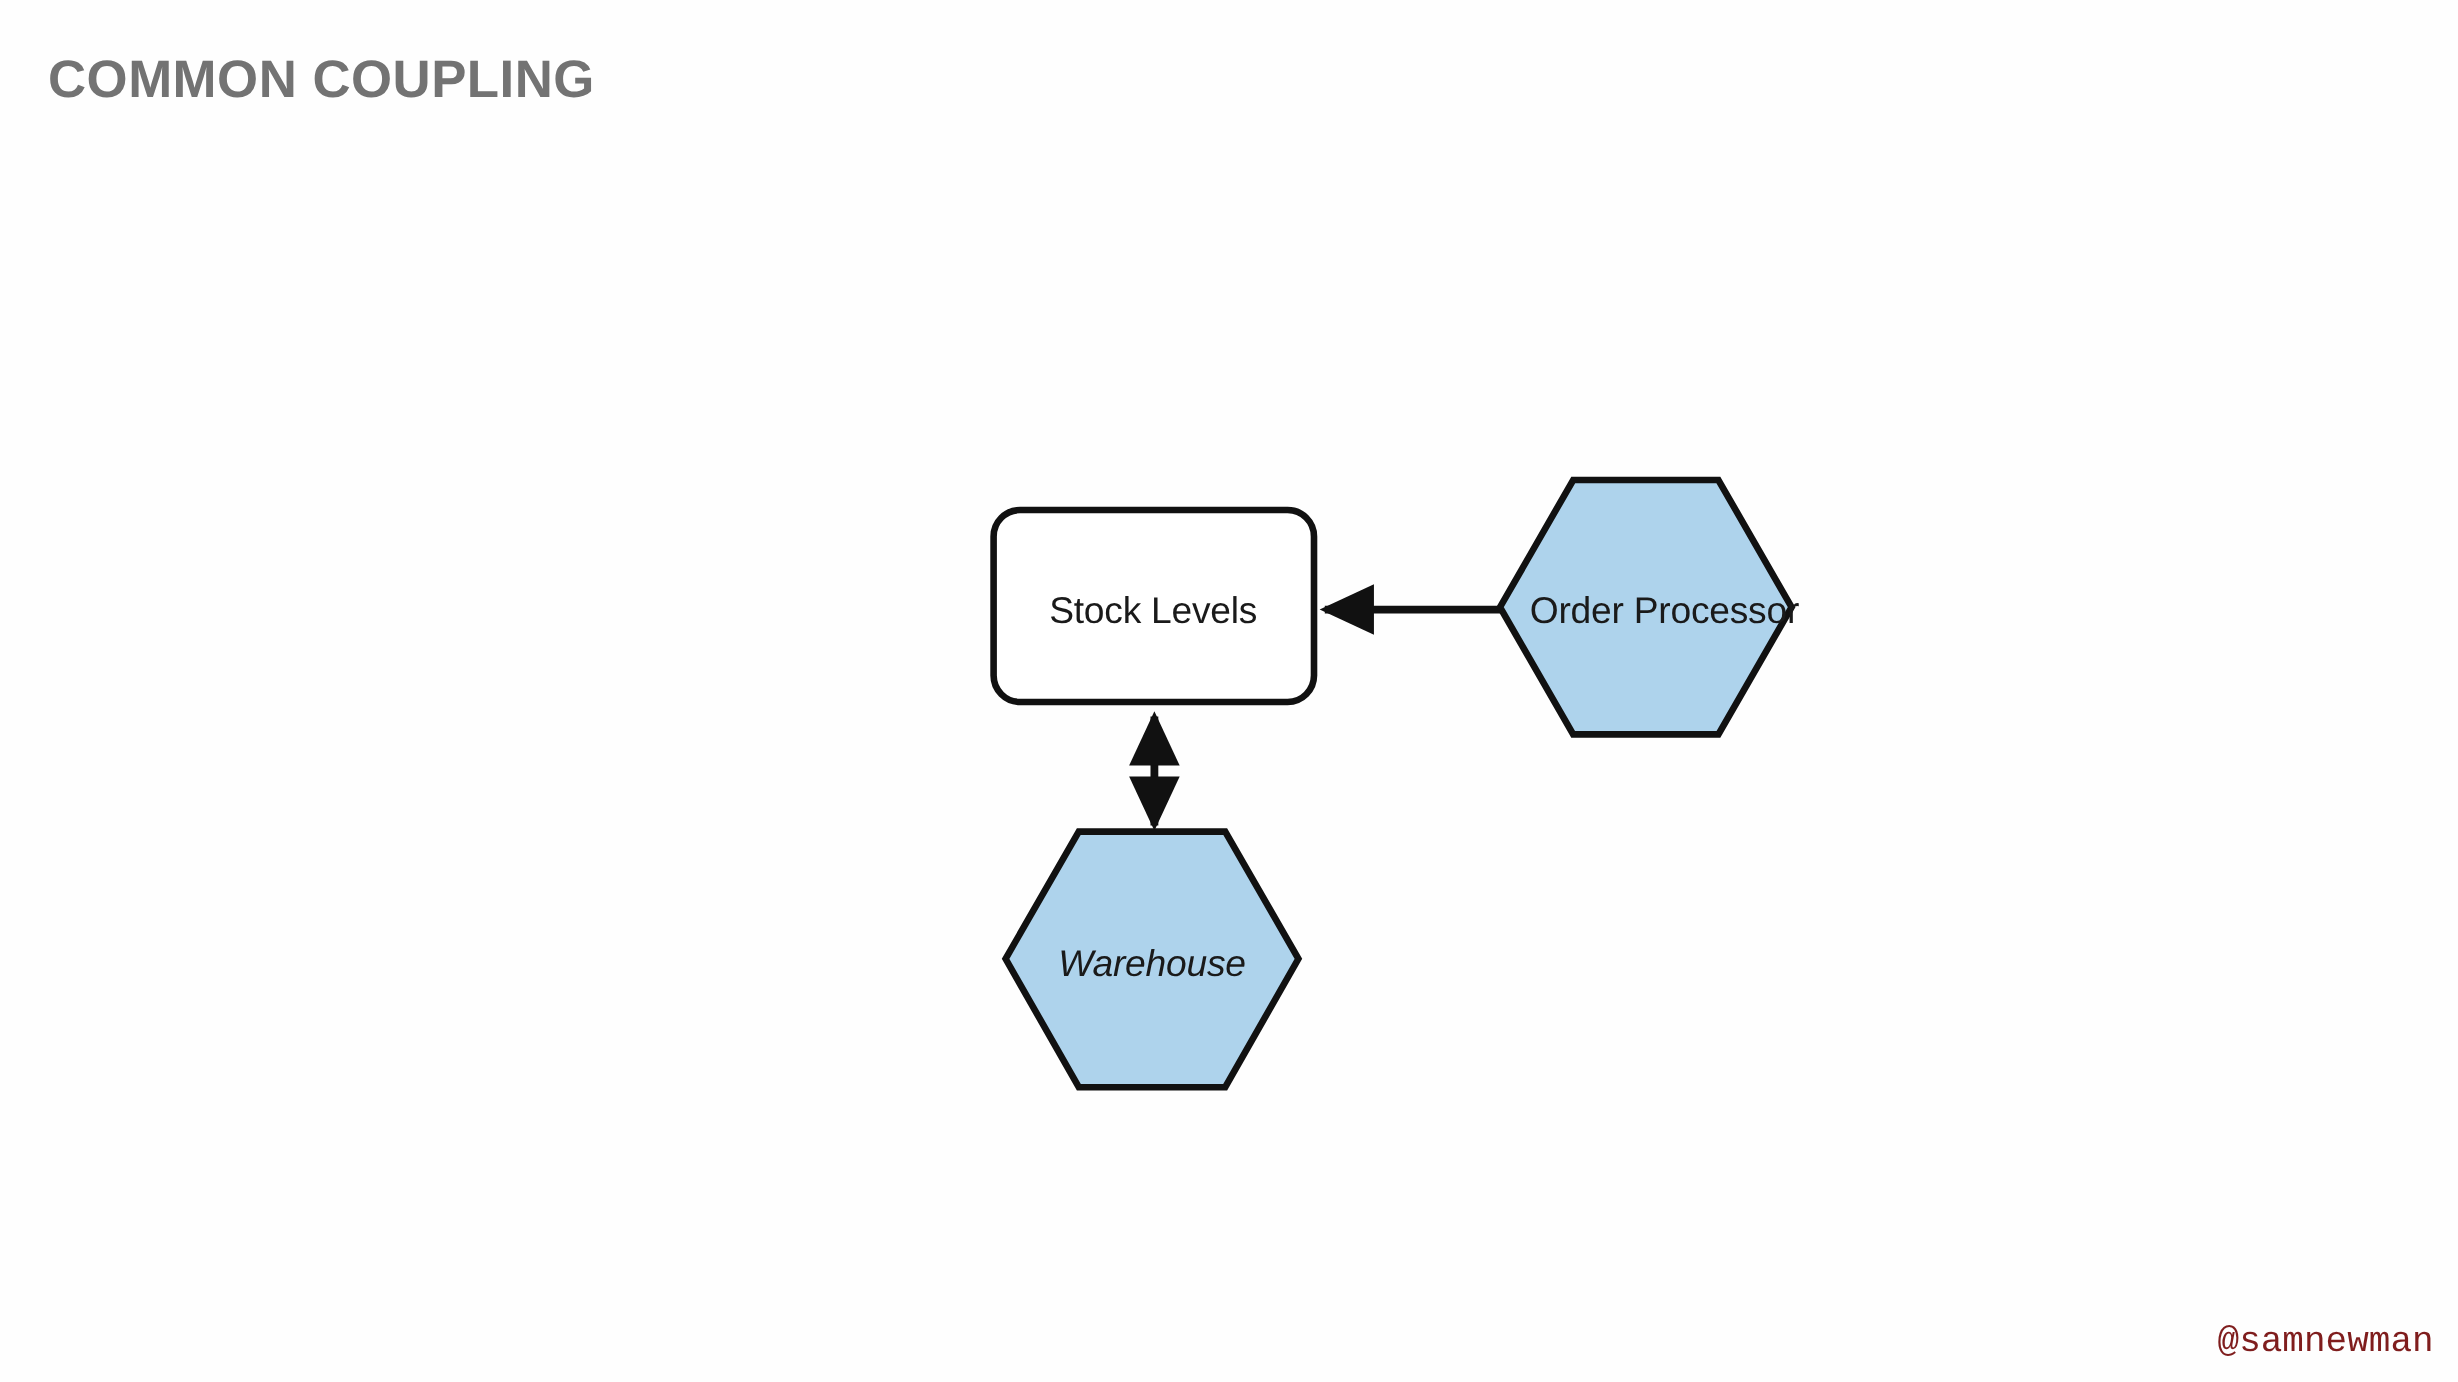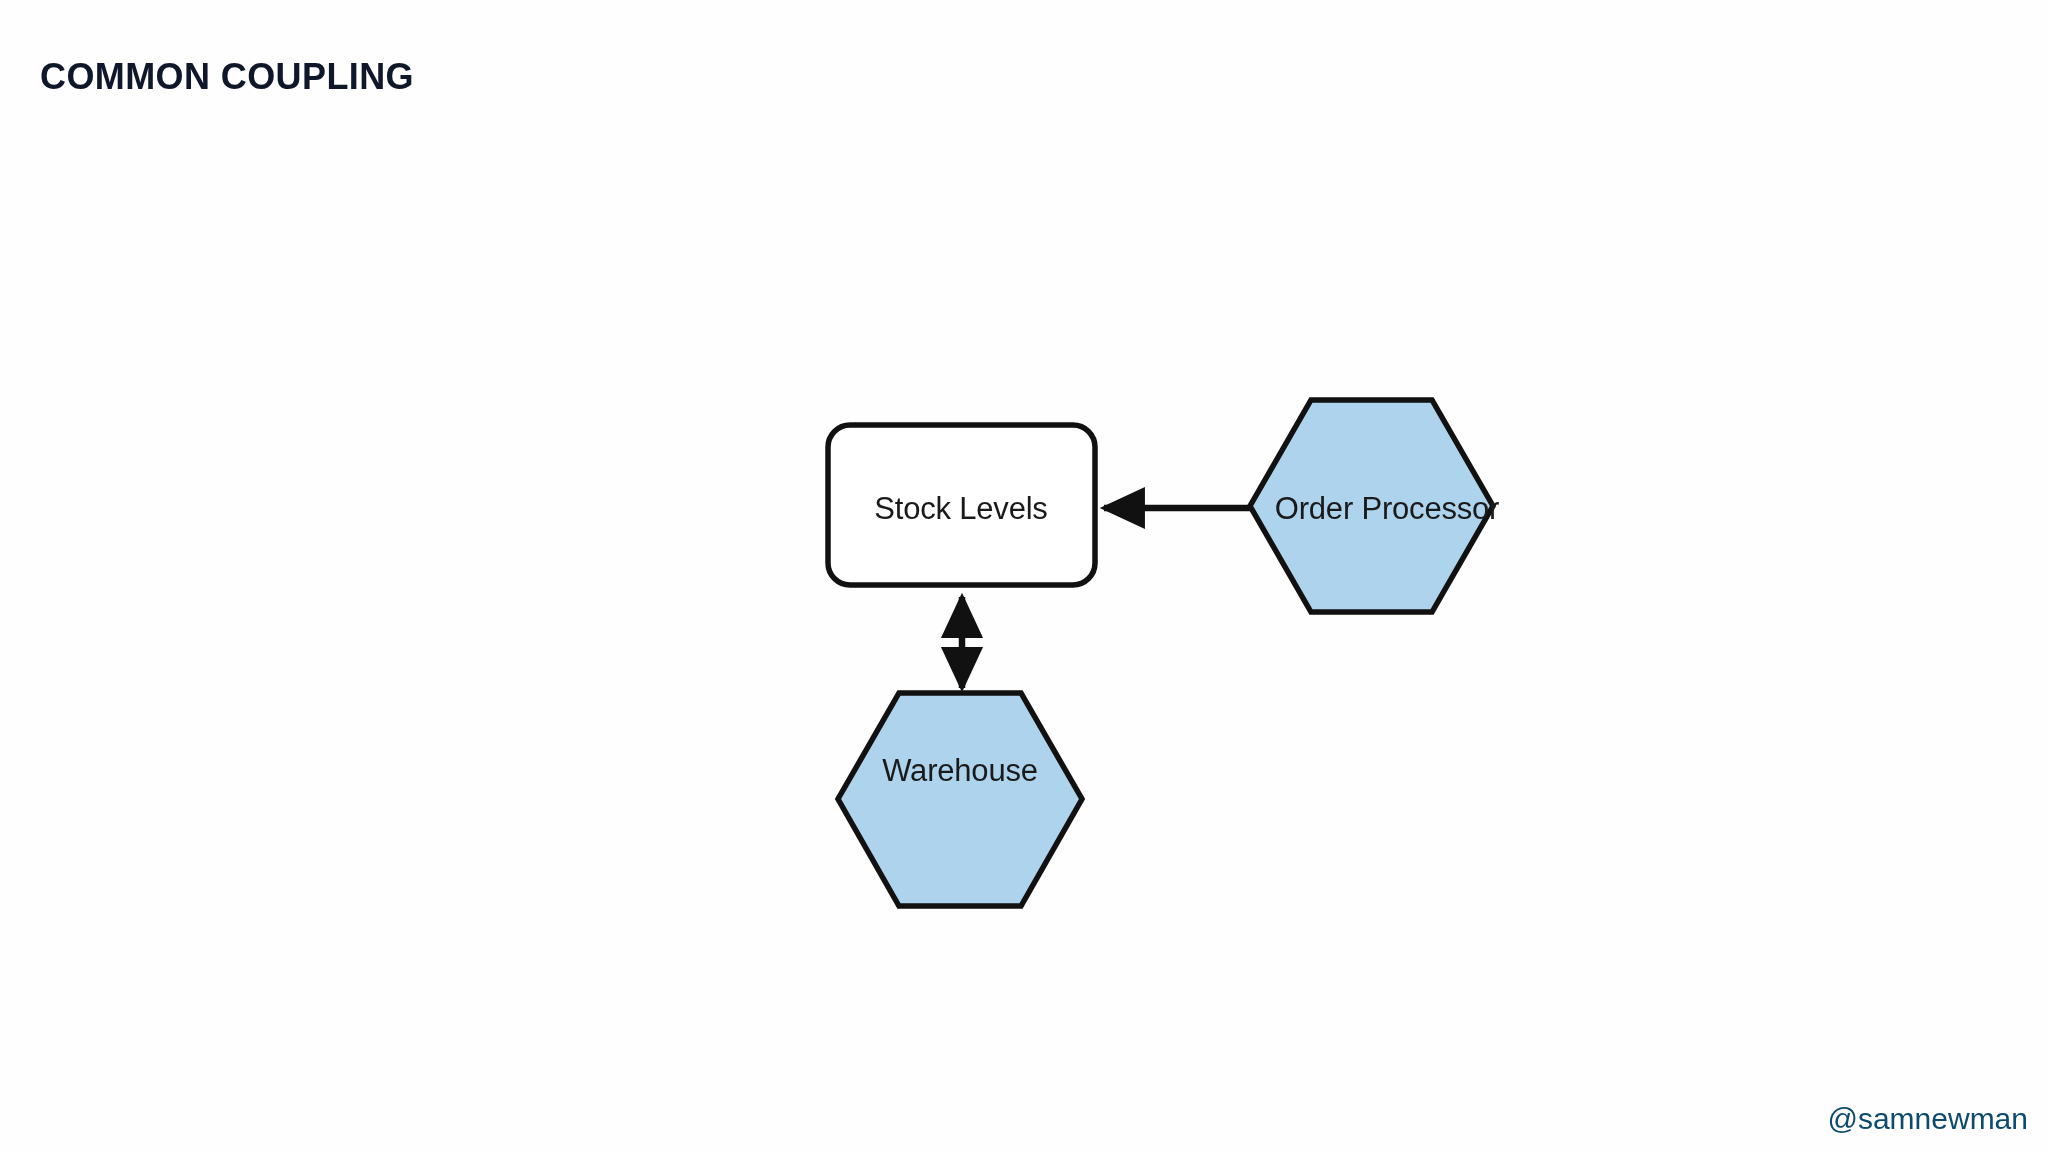--- a/index.html
+++ b/index.html
@@ -20,27 +20,27 @@
     position: relative;
     width: 2048px;
     height: 1152px;
     background: #fefefe;
   }
 
   
   #slide-title {
     position: absolute;
     left: 40px;
-    top: 53px;
+    top: 43px;
     font-family: "Liberation Sans", sans-serif;
     font-weight: bold;
-    font-size: 36px;
+    font-size: 44px;
     line-height: 48px;
     letter-spacing: 0.4px;
-    color: #0f172a;
+    color: #737373;
     white-space: nowrap;
     user-select: none;
   }
 
   
   #diagram {
     position: absolute;
     left: 0;
     top: 0;
     width: 2048px;
@@ -67,24 +67,24 @@
     transform: translate(-50%, -50%);
     letter-spacing: -0.2px;
     user-select: none;
   }
 
   
   #watermark {
     position: absolute;
     right: 20px;
     bottom: 16px;
-    font-family: Liberation Sans, sans-serif;
+    font-family: Liberation Mono, monospace;
     font-size: 30px;
     line-height: 34px;
-    color: #0c4a6e;
+    color: #7f1d1d;
     white-space: nowrap;
     user-select: none;
   }
 </style>
 </head>
 <body>
 
 <div id="slide">
 
   <div id="slide-title">COMMON COUPLING</div>
@@ -121,19 +121,19 @@
       <g>
         <polygon points="899,693 1021,693 1082,799 1021,906 899,906 838,799" fill="#aed3ec" stroke="#111111" stroke-width="5.5" stroke-linejoin="miter"></polygon>
       </g>
 
     </svg>
 
     <div class="node-label" style="left:961px; top:509px;">Stock Levels</div>
 
     <div class="node-label" style="left:1371px; top:509px;margin-left:16px;">Order Processor</div>
 
-    <div class="node-label" style="left:960px; top:771px;">Warehouse</div>
+    <div class="node-label" style="left:960px; top:803px;font-style:italic;">Warehouse</div>
 
   </div>
 
   <div id="watermark">@samnewman</div>
 
 </div>
 
 </body></html>

